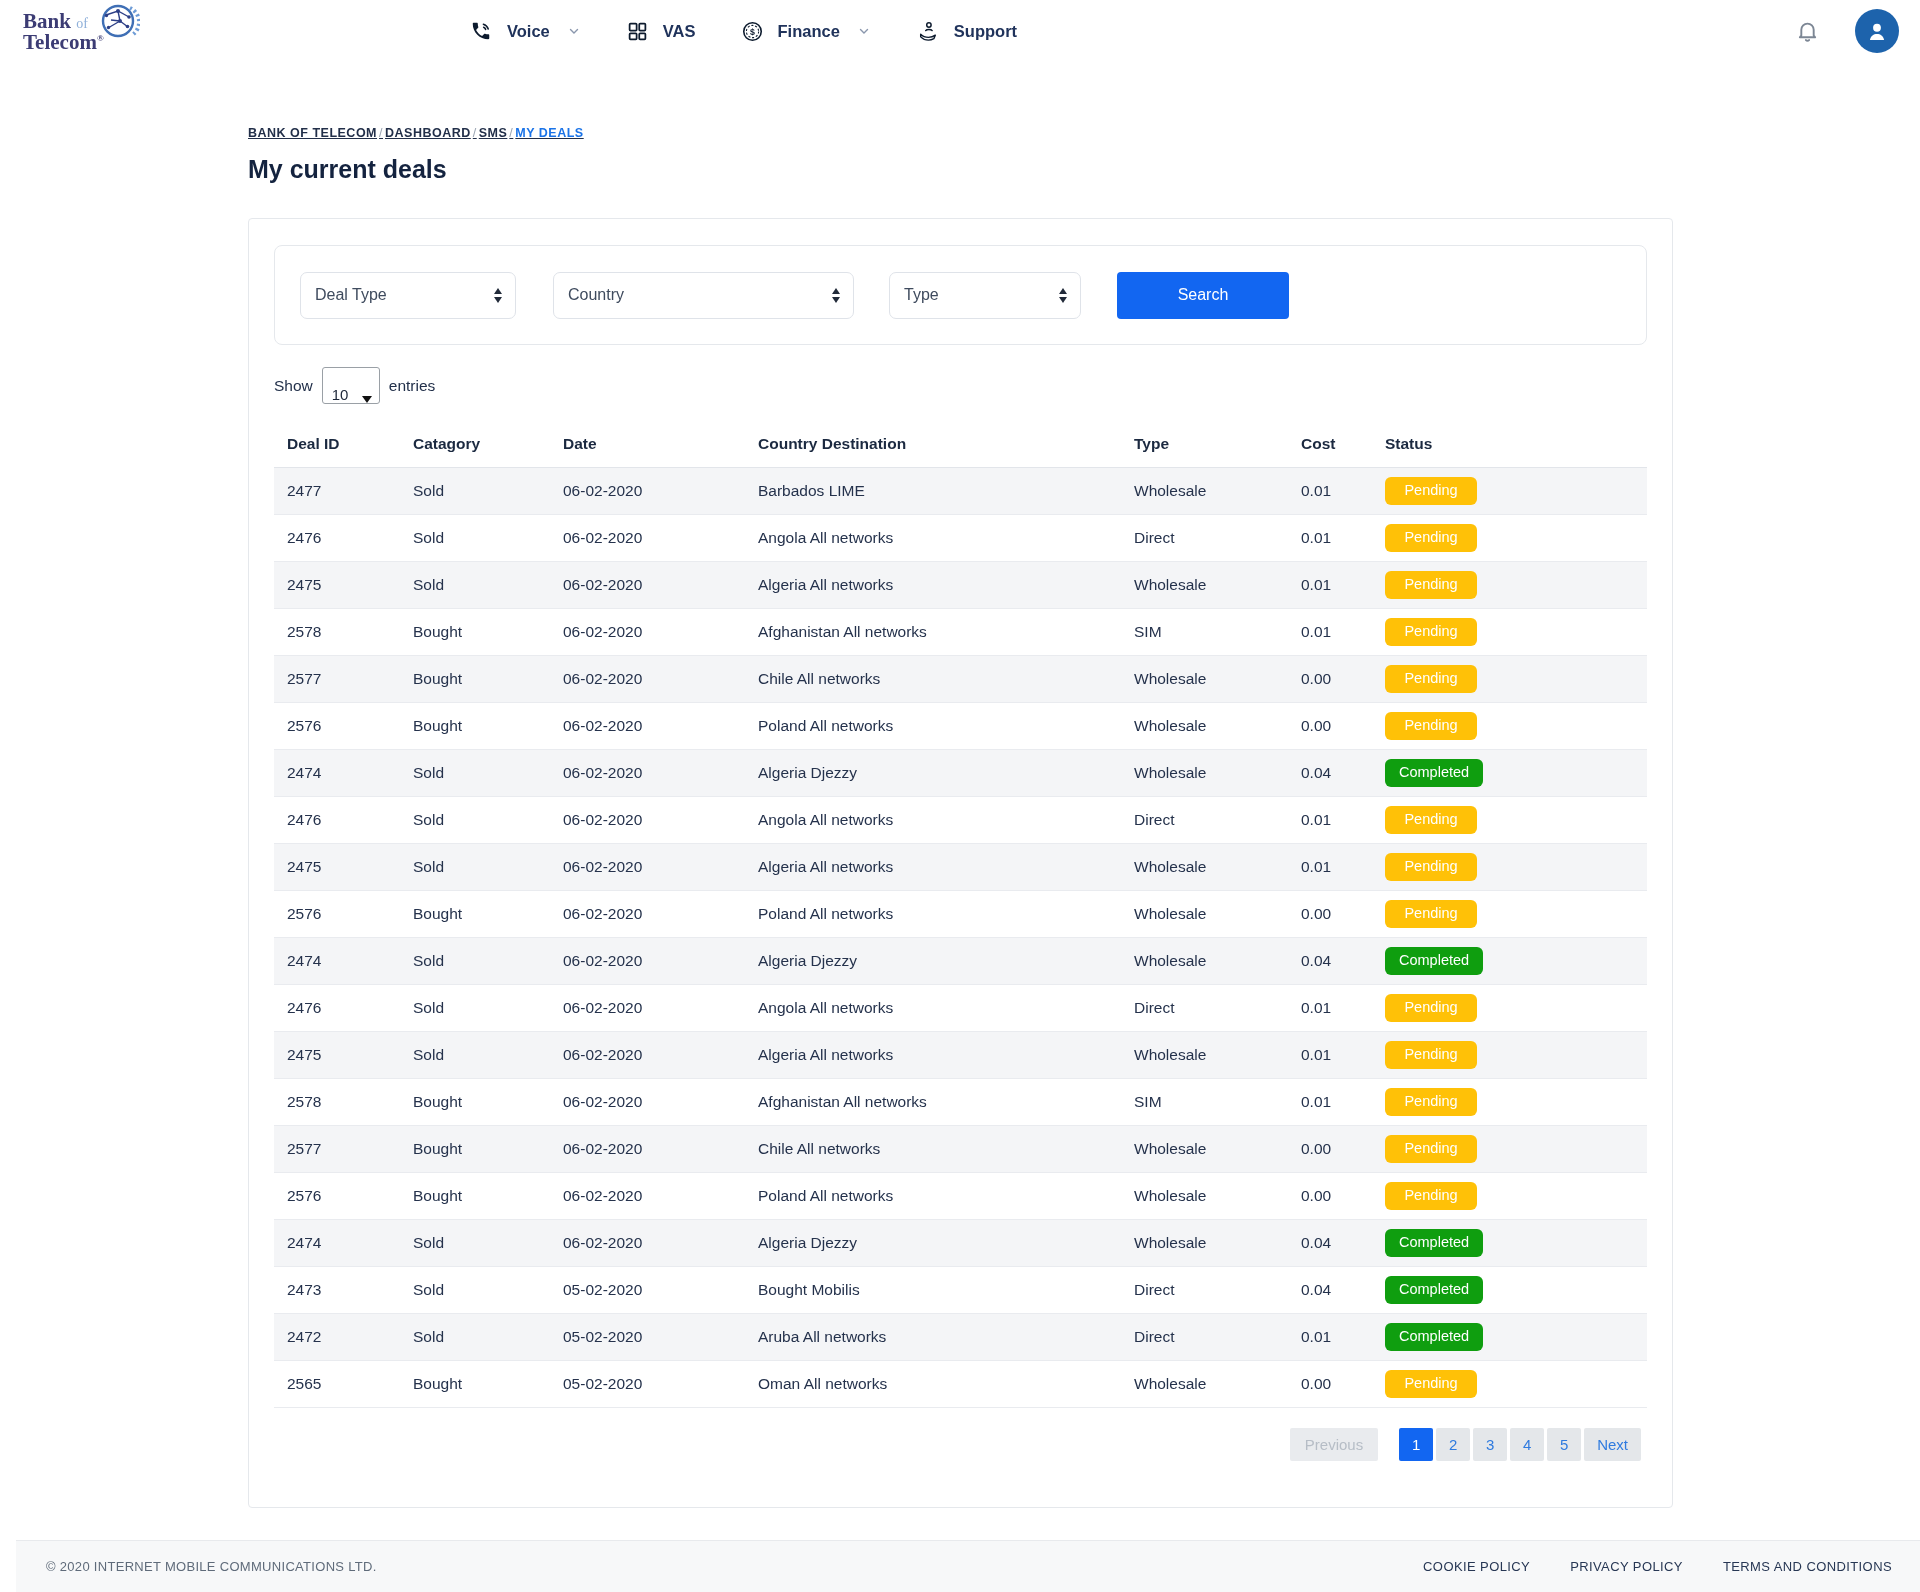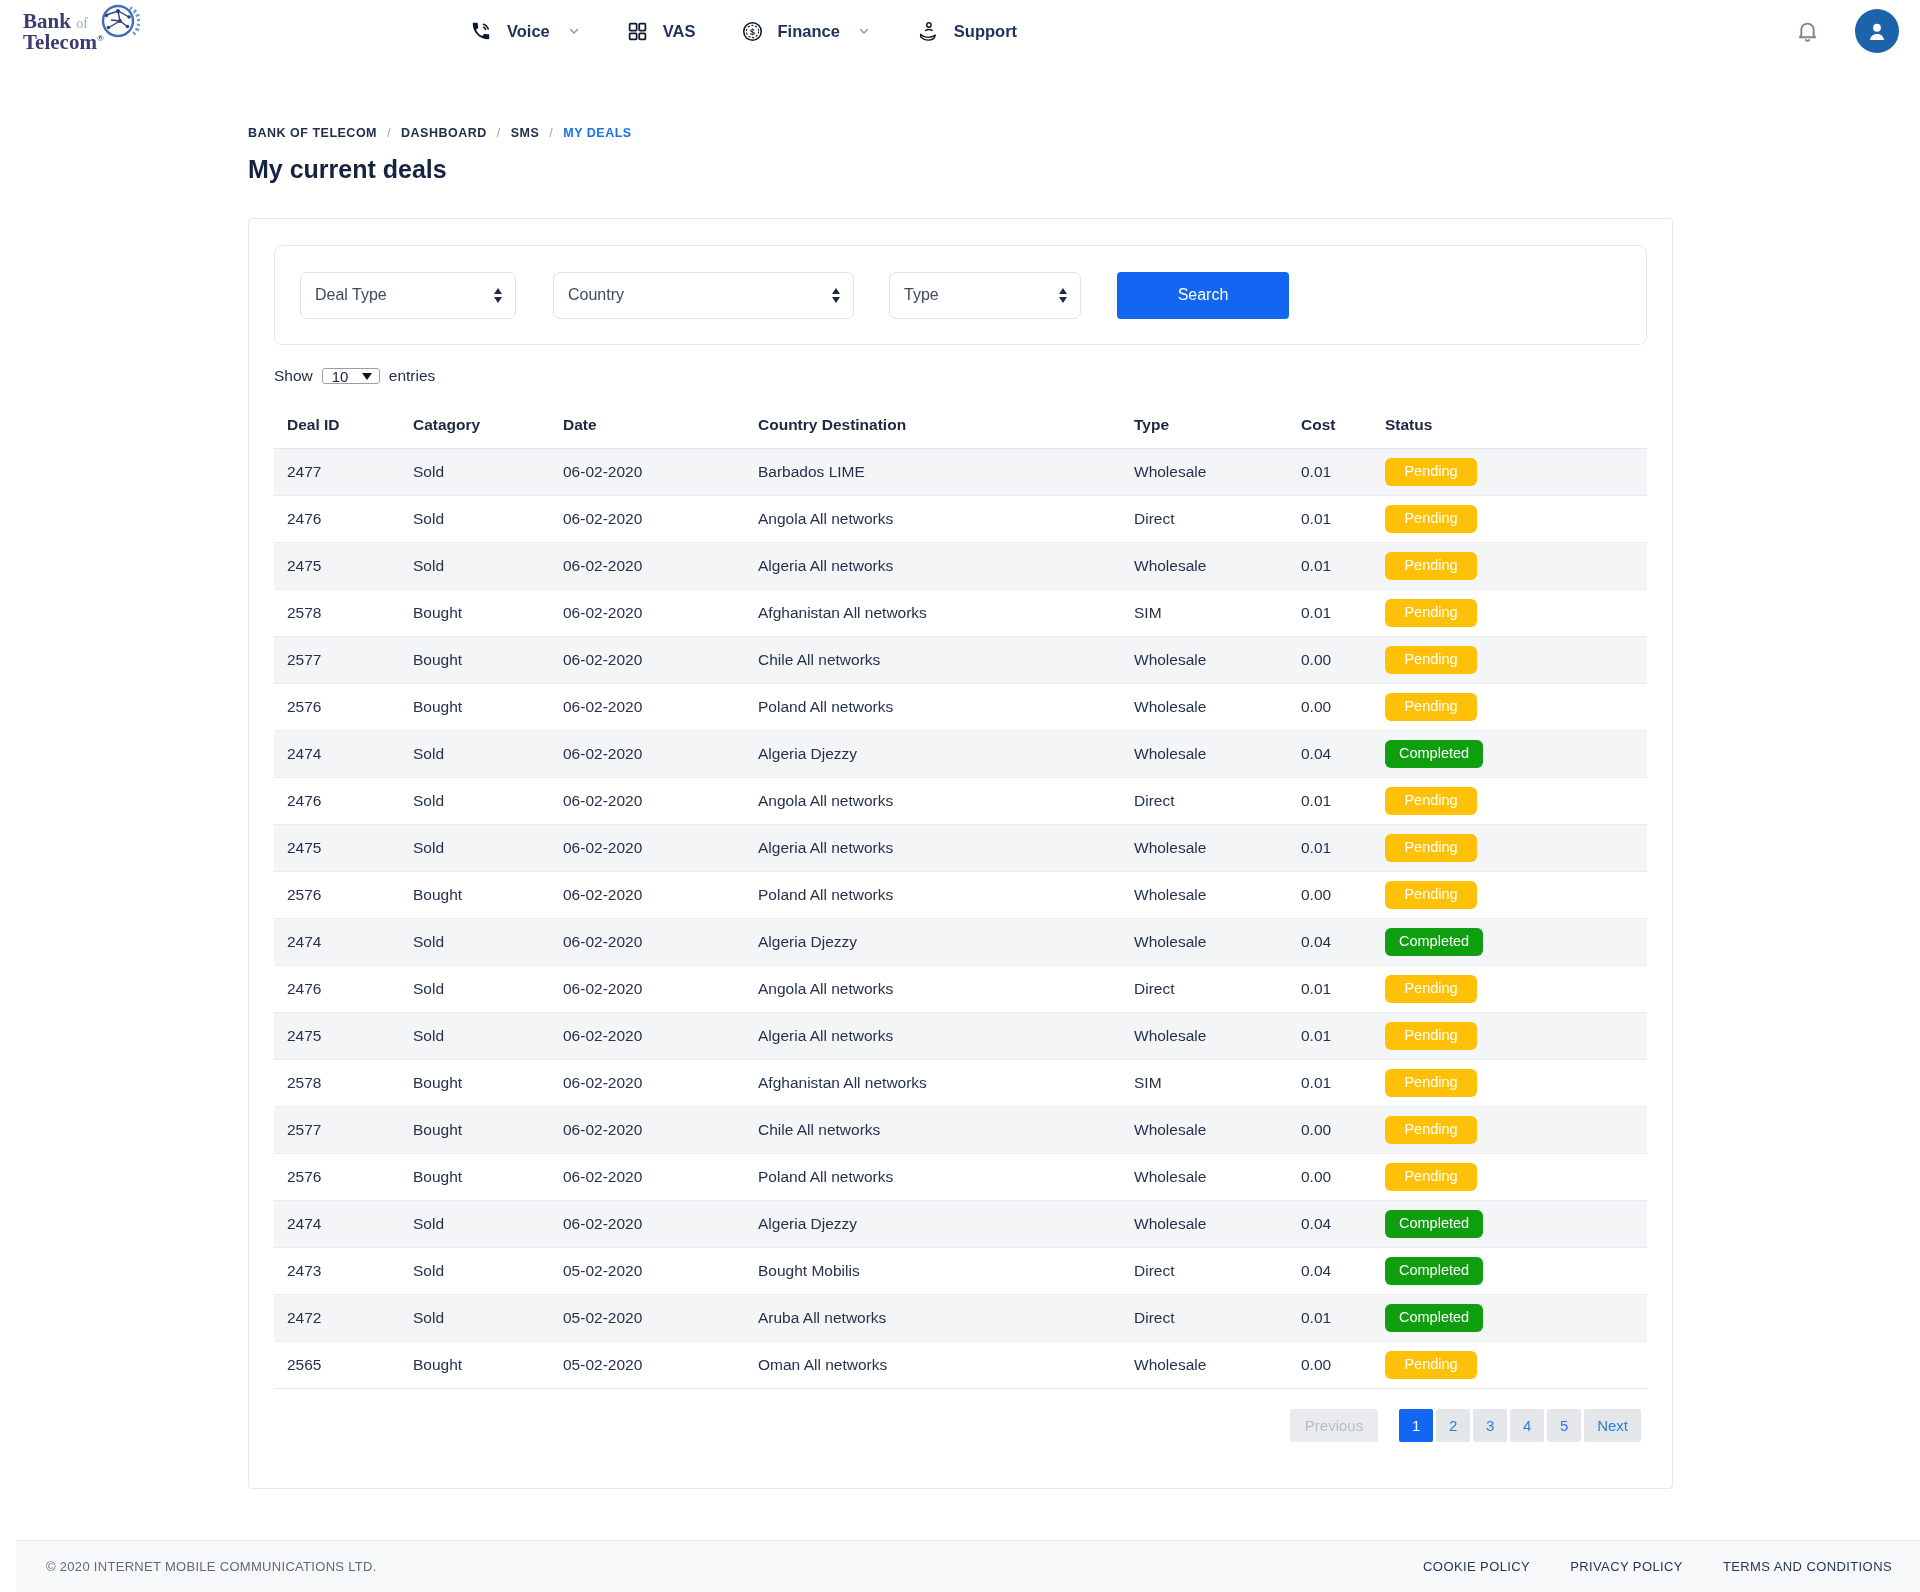--- a/index.html
+++ b/index.html
@@ -23,40 +23,40 @@
   .nav-item { display:flex; align-items:center; gap:15px; font-size:16.5px; font-weight:700; color:#20335b; cursor:pointer; white-space:nowrap; }
   .nav-item svg.glyph { display:block; }
   .chev { margin-left:2px; display:block; }
 
   .nav-right { position:absolute; right:21px; top:0; height:62px; display:flex; align-items:center; gap:34px; }
   .bell-btn { cursor:pointer; display:flex; }
   .avatar { width:44px; height:44px; border-radius:50%; display:flex; align-items:center; justify-content:center; cursor:pointer; }
 
   
   main { padding:0 247px 0 248px; }
-  .breadcrumb { margin-top:64px; display:flex; align-items:center; gap:10px; font-size:12.5px; font-weight:700; letter-spacing:.5px; color:#222f49; }
+  .breadcrumb { margin-top:64px; display:flex; align-items:center; gap:2px; font-size:12.5px; font-weight:700; letter-spacing:.5px; color:#222f49;text-decoration:underline; }
   .breadcrumb .crumb { cursor:pointer; }
   .breadcrumb .sep { color:#9aa4b2; font-weight:400; }
   .breadcrumb .active { color:#1a73e8; }
   .page-title { margin:15px 0 0 0; font-size:25px; font-weight:700; color:#14233f; }
 
   .card { margin-top:34px; border:1px solid #e5e8ec; border-radius:4px; background:#fff; padding:26px 25px 46px 25px; }
 
   .filter-box { border:1px solid #e5e8ec; border-radius:8px; height:100px; display:flex; align-items:center; padding:0 25px; }
   .select-control { height:47px; border:1px solid #dfe3e9; border-radius:7px; background:#fff; display:flex; align-items:center; justify-content:space-between; padding:0 13px 0 14px; color:#3f4b5e; font-size:16px; cursor:pointer; }
   .sc-dealtype { width:216px; margin-right:37px; }
   .sc-country  { width:301px; margin-right:35px; }
   .sc-type     { width:192px; margin-right:36px; }
   .updown { display:flex; flex-direction:column; gap:3px; align-items:center; }
   .updown .u { width:0; height:0; border-left:4.5px solid transparent; border-right:4.5px solid transparent; border-bottom:6px solid #222b3a; }
   .updown .d { width:0; height:0; border-left:4.5px solid transparent; border-right:4.5px solid transparent; border-top:6px solid #222b3a; }
   .search-btn { width:172px; height:47px; border:none; border-radius:4px; color:#fff; font-size:16px; font-family:"Liberation Sans", sans-serif; cursor:pointer; }
 
   .entries-row { margin-top:22px; display:flex; align-items:center; gap:9px; font-size:15.5px; color:#22304a; }
-  .entries-select { width:58px; height:16px; border:1px solid #9aa0a6; border-radius:3px; background:#fff; display:flex; align-items:center; justify-content:space-between; padding:0 7px 0 9px; font-size:15px; color:#1c2638; cursor:pointer; }
+  .entries-select { width:58px; height:37px; border:1px solid #9aa0a6; border-radius:3px; background:#fff; display:flex; align-items:flex-end; justify-content:space-between; padding:0 7px 0 9px; font-size:15px; color:#1c2638; cursor:pointer; }
   .entries-select .caret { width:0; height:0; border-left:5px solid transparent; border-right:5px solid transparent; border-top:7px solid #111; }
 
   table.deals { margin-top:16px; width:100%; border-collapse:collapse; font-size:15.5px; color:#25324c; table-layout:fixed; }
   table.deals th { text-align:left; font-weight:700; color:#1b2940; padding:15px 12px 14px 12px; border-bottom:1px solid #e2e5ea; }
   table.deals td { padding:0 12px; height:47px; border-bottom:1px solid #e9ebef; }
   table.deals th:first-child, table.deals td:first-child { padding-left:13px; }
   tr.stripe { background:#f4f5f7; }
   .col-id{width:127px;} .col-cat{width:150px;} .col-date{width:195px;} .col-dest{width:376px;} .col-type{width:167px;} .col-cost{width:84px;} .col-status{width:auto;}
 
   .badge { display:inline-block; min-width:92px; text-align:center; padding:6px 14px; border-radius:6px; color:#fff; font-size:14.5px; line-height:1.1; }

